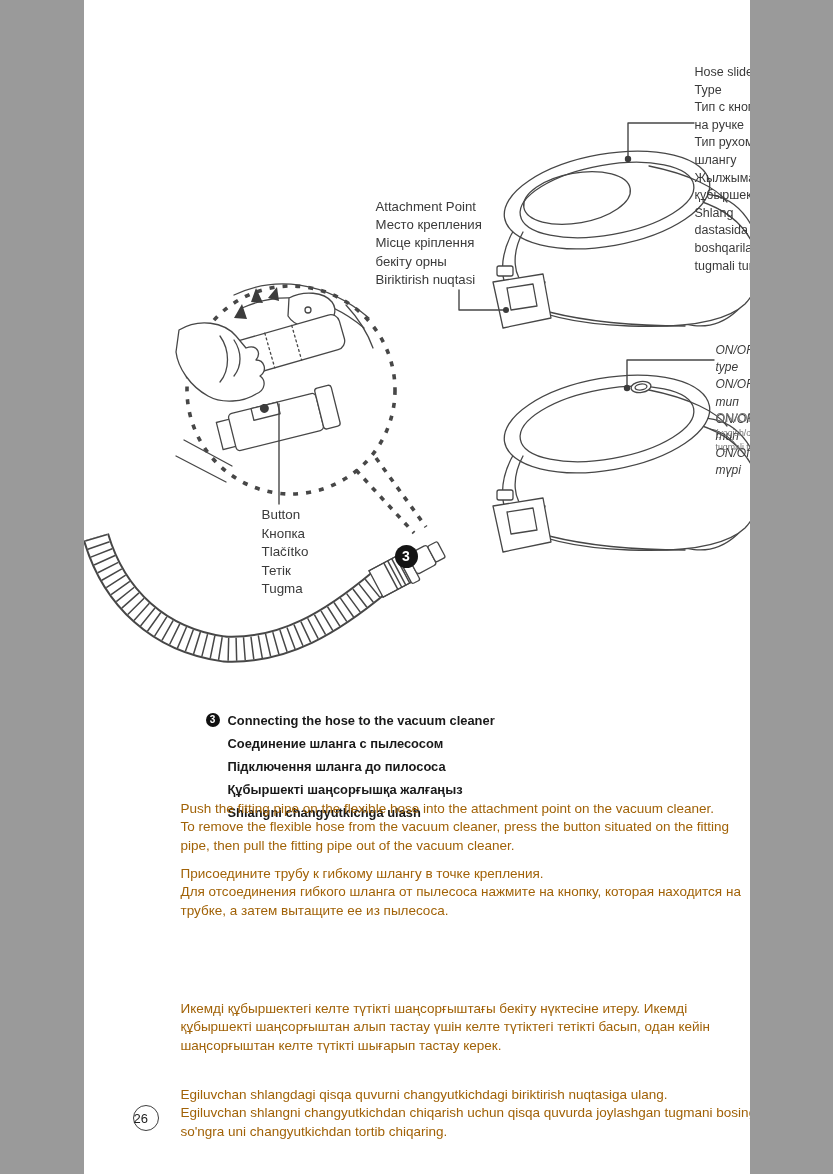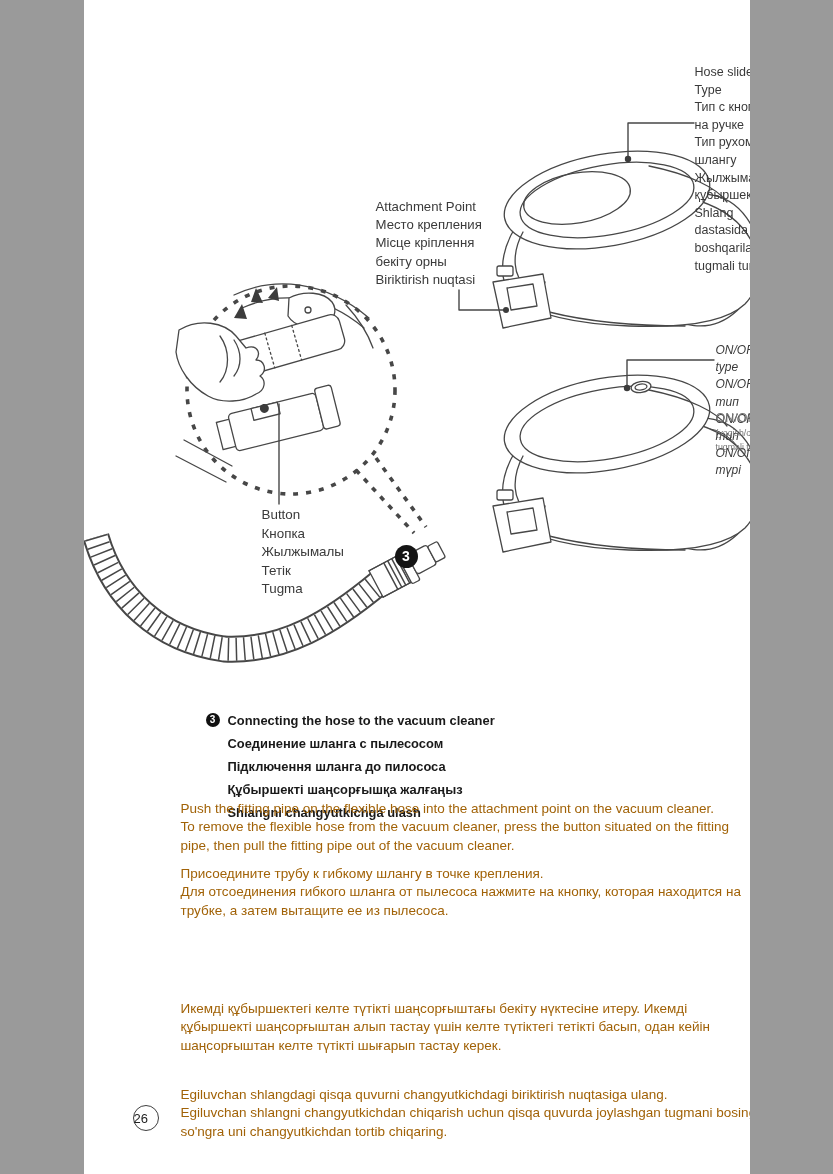--- a/index.html
+++ b/index.html
@@ -197,21 +197,21 @@
 Biriktirish nuqtasi</div>
 
   <div class="abs callout co-onoff">ON/OFF type
 ON/OFF тип
 ON/OFF тип
 ON/Off түрі</div>
   <div class="abs co-onoff-last"><span>ON/OFF </span><span class="small">(yoqish/o'chirish tugmali turi)</span></div>
 
   <div class="abs callout co-button">Button
 Кнопка
-Жылжымалы
+Tlačítko
 Тетік
 Tugma</div>
 
   <div class="abs marker3">3</div>
 
   <div class="abs step-heading">
     <span class="step-badge">3</span>
     <div class="lines">Connecting the hose to the vacuum cleaner
 Соединение шланга с пылесосом
 Підключення шланга до пилососа

